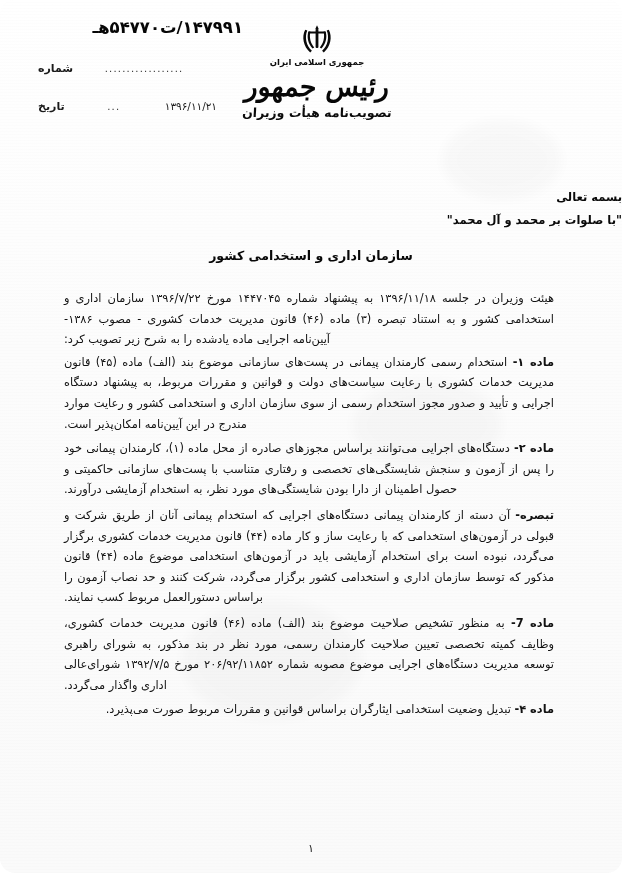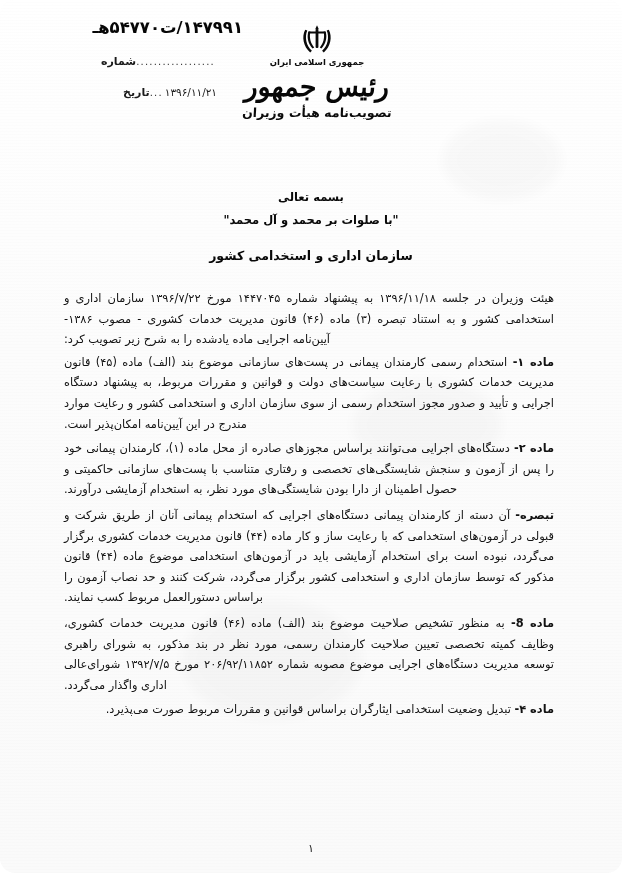--- a/index.html
+++ b/index.html
@@ -61,24 +61,24 @@
     white-space: nowrap;
     direction: rtl;
     unicode-bidi: plaintext;
     text-align: right;
     padding-right: 10px;
   }
   .reg-row {
     display: flex;
     flex-direction: row-reverse;
     align-items: baseline;
-    justify-content: flex-end;
+    justify-content: space-between;
     font-size: 11px;
     color: #1a1a1a;
-    margin-top: 18px;
+    margin-top: 25px;
     padding-right: 36px;
     white-space: nowrap;
   }
   .reg-label {
     font-weight: 600;
     font-size: 11px;
     flex: none;
   }
   .reg-dots {
     flex: none;
@@ -131,21 +131,21 @@
     color: #0b0b0b;
     transform: skewX(-3deg);
     letter-spacing: -.2px;
   }
 
   
   .invocation {
     position: absolute;
     top: 190px;
     left: 0; right: 0;
-    text-align: center;
+    text-align: right;
     direction: rtl;
   }
   .basmale {
     font-size: 11.5px;
     font-weight: 700;
     color: #0a0a0a;
     letter-spacing: .2px;
   }
   .salavat {
     font-size: 11.5px;
@@ -289,21 +289,21 @@
 
     <p class="para gap-sm">
       <span class="lead">ماده ۲-</span><span> دستگاه‌های اجرایی می‌توانند براساس مجوزهای صادره از محل ماده (۱)، کارمندان پیمانی خود را پس از آزمون و سنجش شایستگی‌های تخصصی و رفتاری متناسب با پست‌های سازمانی حاکمیتی و حصول اطمینان از دارا بودن شایستگی‌های مورد نظر، به استخدام آزمایشی درآورند.</span>
     </p>
 
     <p class="para gap-sm">
       <span class="lead">تبصره-</span><span> آن دسته از کارمندان پیمانی دستگاه‌های اجرایی که استخدام پیمانی آنان از طریق شرکت و قبولی در آزمون‌های استخدامی که با رعایت ساز و کار ماده (۴۴) قانون مدیریت خدمات کشوری برگزار می‌گردد، نبوده است برای استخدام آزمایشی باید در آزمون‌های استخدامی موضوع ماده (۴۴) قانون مذکور که توسط سازمان اداری و استخدامی کشور برگزار می‌گردد، شرکت کنند و حد نصاب آزمون را براساس دستورالعمل مربوط کسب نمایند.</span>
     </p>
 
     <p class="para">
-      <span class="lead">ماده 8-</span><span> به منظور تشخیص صلاحیت موضوع بند (الف) ماده (۴۶) قانون مدیریت خدمات کشوری، وظایف کمیته تخصصی تعیین صلاحیت کارمندان رسمی، مورد نظر در بند مذکور، به شورای راهبری توسعه مدیریت دستگاه‌های اجرایی موضوع مصوبه شماره ۲۰۶/۹۲/۱۱۸۵۲ مورخ ۱۳۹۲/۷/۵ شورای‌عالی اداری واگذار می‌گردد.</span>
+      <span class="lead">ماده 7-</span><span> به منظور تشخیص صلاحیت موضوع بند (الف) ماده (۴۶) قانون مدیریت خدمات کشوری، وظایف کمیته تخصصی تعیین صلاحیت کارمندان رسمی، مورد نظر در بند مذکور، به شورای راهبری توسعه مدیریت دستگاه‌های اجرایی موضوع مصوبه شماره ۲۰۶/۹۲/۱۱۸۵۲ مورخ ۱۳۹۲/۷/۵ شورای‌عالی اداری واگذار می‌گردد.</span>
     </p>
 
     <p class="para last-right">
       <span class="lead">ماده ۴-</span><span> تبدیل وضعیت استخدامی ایثارگران براساس قوانین و مقررات مربوط صورت می‌پذیرد.</span>
     </p>
   </div>
 
   <div class="page-number">۱</div>
 
   <div class="scan-noise"></div>

